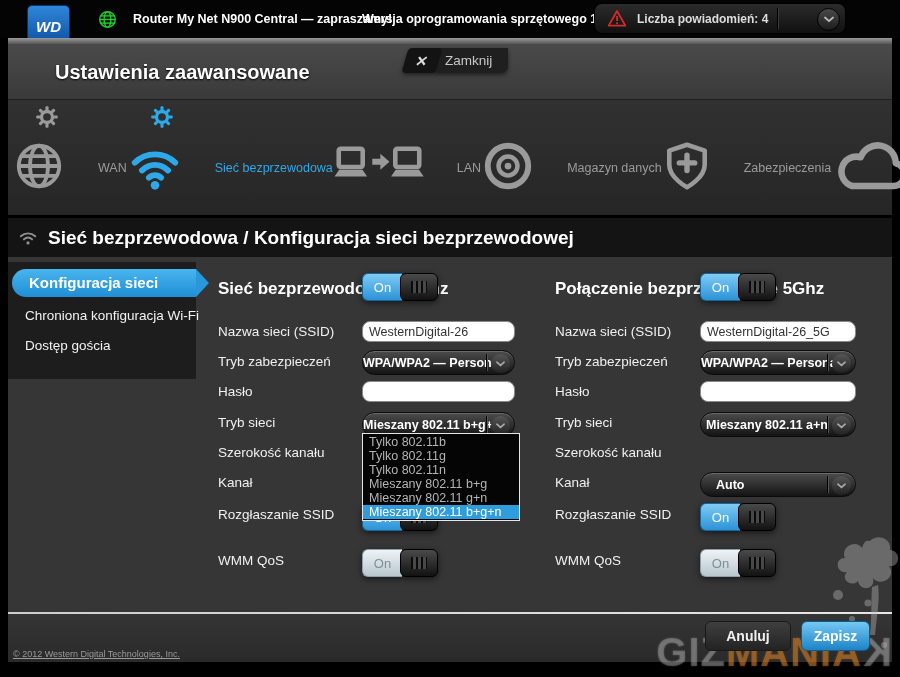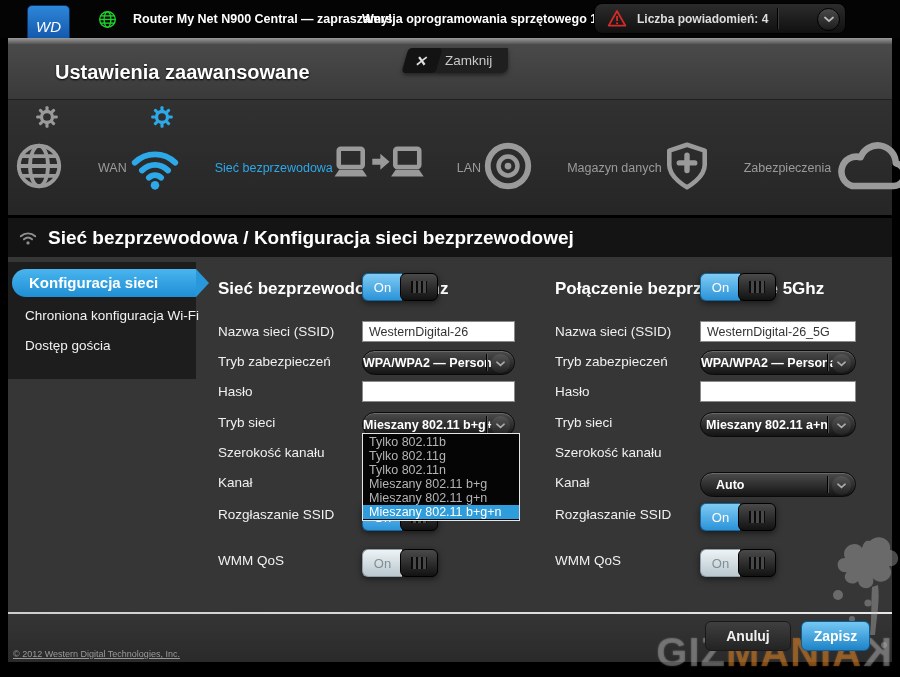--- a/index.html
+++ b/index.html
@@ -4,21 +4,21 @@
 <style>
   html,body { margin:0; padding:0; background:#000; }
   * { box-sizing:border-box; }
   .stage { position:relative; width:900px; height:677px; background:#000; overflow:hidden;
            font-family:"Liberation Sans", sans-serif; }
 
   
   .topbar { position:absolute; left:0; top:0; width:900px; height:38px; background:#040404; }
   .wd-logo { position:absolute; left:27px; top:5px; width:43px; height:42px;
              background:linear-gradient(#2f86d8,#0c4ea2); border:1px solid #06336b; border-radius:5px;
-             color:#fff; font-weight:normal; font-style:italic; font-size:15px;
+             color:#fff; font-weight:bold; font-style:italic; font-size:15px;
              display:flex; align-items:center; justify-content:center; cursor:pointer; }
   .globe-icon { position:absolute; left:98px; top:10px; width:19px; height:19px; }
   .tb-text { position:absolute; top:12px; font-size:12.5px; font-weight:bold; color:#fff; white-space:nowrap; }
   .tb-welcome { left:133px; }
   .tb-fw { left:362px; }
   .notif { position:absolute; left:594px; top:3px; width:252px; height:31px;
            background:linear-gradient(#2c2c2c,#101010); border:1px solid #000; border-radius:8px;
            display:flex; align-items:center; cursor:pointer; }
   .warn-icon { margin-left:12px; width:20px; height:19px; }
   .notif-label { margin-left:10px; font-size:12px; font-weight:bold; color:#ddd; }
@@ -69,21 +69,21 @@
                  color:#fff; font-weight:bold; font-size:15px; line-height:28px; padding-left:17px;
                  cursor:pointer; white-space:nowrap; }
   .side-active::after { content:""; position:absolute; right:-13px; top:0;
                  border-top:14px solid transparent; border-bottom:14px solid transparent;
                  border-left:13px solid #2898da; }
   .side-item { position:absolute; left:17px; font-size:13.5px; color:#f2f2f2; cursor:pointer; white-space:nowrap; }
 
   .flabel { position:absolute; font-size:13.5px; color:#f0f0f0; white-space:nowrap; }
   .heading { position:absolute; top:22px; font-size:17px; font-weight:bold; color:#fff; white-space:nowrap; z-index:1; }
 
-  .tinput { position:absolute; height:21px; background:#fff; border:1px solid #8a8a8a; border-radius:0;
+  .tinput { position:absolute; height:21px; background:#fff; border:1px solid #8a8a8a; border-radius:8px;
             font-family:"Liberation Sans",sans-serif; font-size:12.5px; color:#333; padding:0 6px; }
 
   .select { position:absolute; height:25px; background:linear-gradient(#4c4c4c,#141414);
             border:1px solid #0a0a0a; border-radius:13px; box-shadow:inset 0 1px 0 #6a6a6a;
             display:flex; align-items:center; cursor:pointer; }
   .select .val { flex:1; text-align:center; padding-right:22px; font-size:12.5px; font-weight:bold;
                  color:#fff; white-space:nowrap; }
   .select.align-left .val { text-align:left; padding-left:15px; }
   .select .divline { position:absolute; right:27px; top:3px; bottom:3px; width:1px; background:#000;
                      box-shadow:1px 0 0 #555; }

